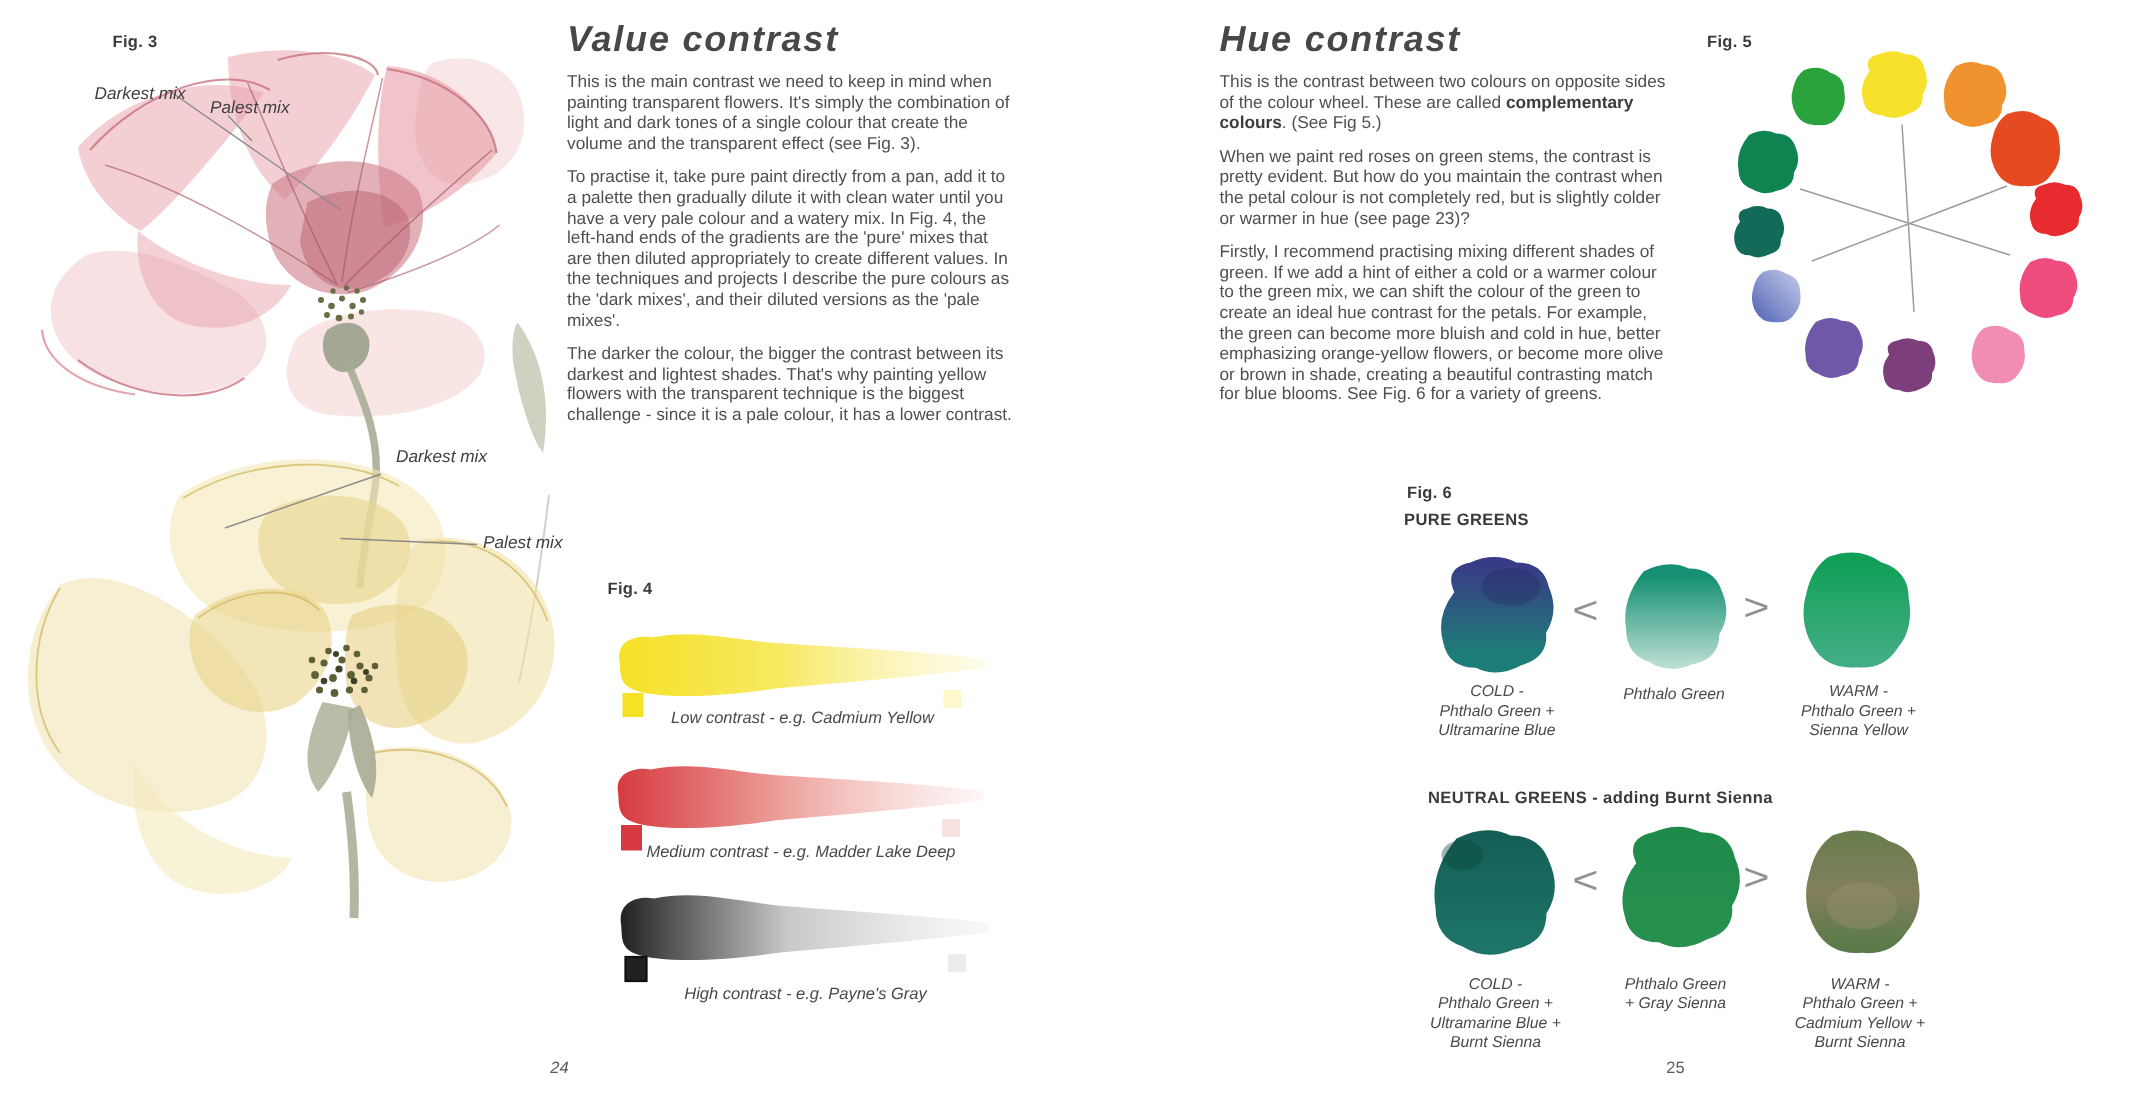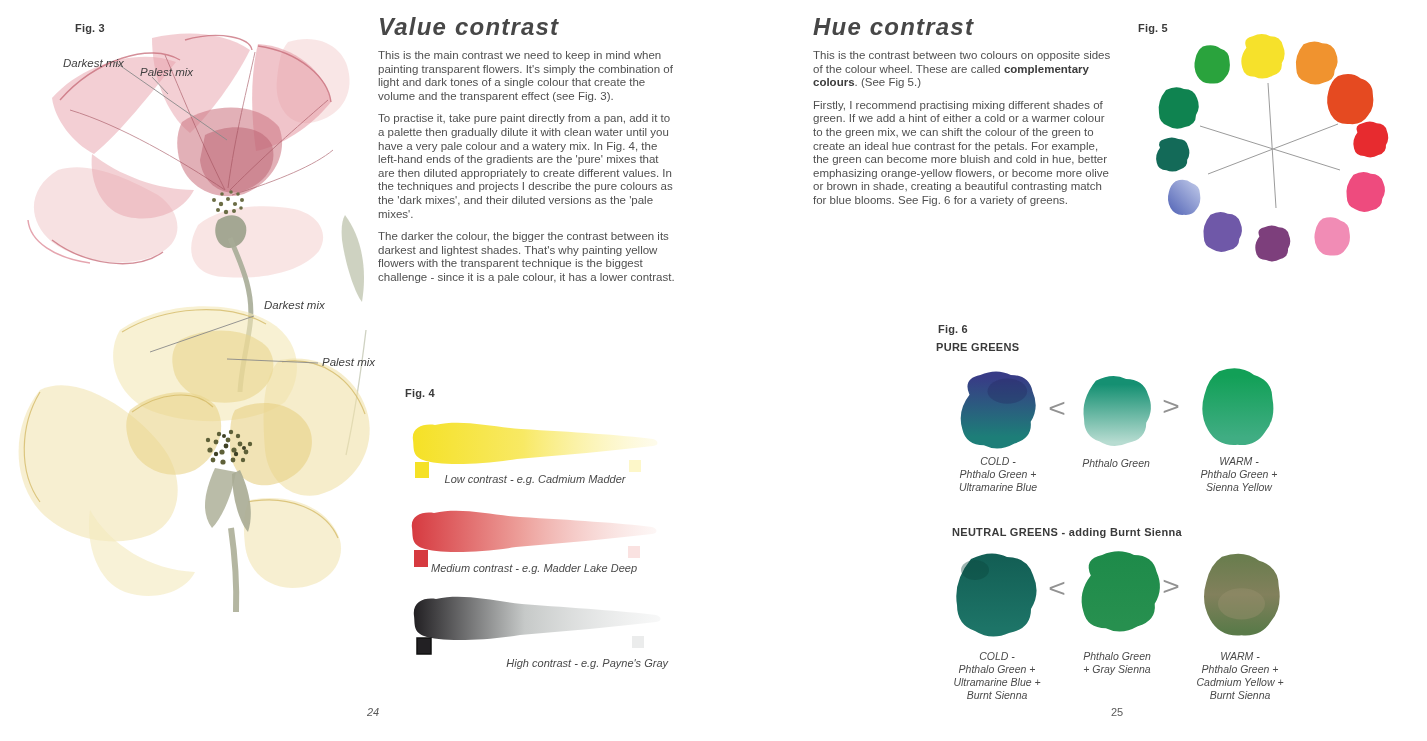--- a/index.html
+++ b/index.html
@@ -196,41 +196,42 @@
     <p>The darker the colour, the bigger the contrast between its darkest and lightest shades. That's why painting yellow flowers with the transparent technique is the biggest challenge - since it is a pale colour, it has a lower contrast.</p>
   </div>
 
   <div class="abs figlabel" style="left:405px;top:387px;">Fig. 4</div>
 
   <svg class="abs" style="left:405px;top:418px;" width="260" height="64" viewBox="0 0 260 64">
     <path d="M8,22 C6,10 18,5 30,7 C58,1 86,9 116,11 C168,14 216,17 248,21 C254,23 254,27 248,28 C206,33 158,37 112,41 C74,47 34,48 18,42 C7,38 9,30 8,22 Z" fill="url(#gStrip0)"></path>
     <rect x="10" y="44" width="14" height="16" fill="#f5e126"></rect>
     <rect x="224" y="42" width="12" height="12" fill-opacity="0.35" fill="#f8e964"></rect>
   </svg>
-  <div class="abs caption" style="left:405px;top:473px;width:260px;">Low contrast - e.g. Cadmium Madder</div>
+  <div class="abs caption" style="left:405px;top:473px;width:260px;">Low contrast - e.g. Cadmium Yellow</div>
 
   <svg class="abs" style="left:404px;top:506px;" width="260" height="64" viewBox="0 0 260 64">
     <path d="M8,22 C6,10 18,5 30,7 C58,1 86,9 116,11 C168,14 216,17 248,21 C254,23 254,27 248,28 C206,33 158,37 112,41 C74,47 34,48 18,42 C7,38 9,30 8,22 Z" fill="url(#gStrip1)"></path>
     <rect x="10" y="44" width="14" height="17" fill="#d63a40"></rect>
     <rect x="224" y="40" width="12" height="12" fill-opacity="0.3" fill="#eda09b"></rect>
   </svg>
   <div class="abs caption" style="left:404px;top:562px;width:260px;">Medium contrast - e.g. Madder Lake Deep</div>
 
   <svg class="abs" style="left:406px;top:592px;" width="262" height="66" viewBox="0 0 262 66">
     <path d="M8,24 C6,10 18,5 30,7 C58,1 86,9 116,12 C168,16 218,19 250,23 C256,25 256,29 250,30 C208,35 160,39 114,43 C76,49 34,50 18,44 C7,40 9,32 8,24 Z" fill="url(#gStrip2)"></path>
     <rect x="11" y="46" width="14" height="16" stroke="#111" stroke-width="1.5" fill="#222023"></rect>
     <rect x="226" y="44" width="12" height="12" fill-opacity="0.35" fill="#c6c9c8"></rect>
   </svg>
-  <div class="abs caption" style="left:406px;top:657px;width:262px;text-align:right;">High contrast - e.g. Payne's Gray</div>
+  <div class="abs caption" style="left:406px;top:657px;width:262px;">High contrast - e.g. Payne's Gray</div>
 
   <div class="abs pagenum" style="left:362px;top:706px;width:22px;font-style:italic;">24</div>
 
   <div class="abs bodytext" style="left:813px;top:13px;width:304px;">
     <div class="heading" style="margin-bottom:8px;">Hue contrast</div>
     <p><span>This is the contrast between two colours on opposite sides of the colour wheel. These are called </span><b>complementary colours</b><span>. (See Fig 5.)</span></p>
+    <p>When we paint red roses on green stems, the contrast is pretty evident. But how do you maintain the contrast when the petal colour is not completely red, but is slightly colder or warmer in hue (see page 23)?</p>
     <p>Firstly, I recommend practising mixing different shades of green. If we add a hint of either a cold or a warmer colour to the green mix, we can shift the colour of the green to create an ideal hue contrast for the petals. For example, the green can become more bluish and cold in hue, better emphasizing orange-yellow flowers, or become more olive or brown in shade, creating a beautiful contrasting match for blue blooms. See Fig. 6 for a variety of greens.</p>
   </div>
 
   <div class="abs figlabel" style="left:1138px;top:22px;">Fig. 5</div>
 
   <svg class="abs" style="left:1140px;top:28px;" width="287" height="240" viewBox="0 0 287 240">
     <g stroke="#9b9b9b" stroke-width="1">
       <line x1="128" y1="55" x2="136" y2="180"></line>
       <line x1="60" y1="98" x2="200" y2="142"></line>
       <line x1="198" y1="96" x2="68" y2="146"></line>

